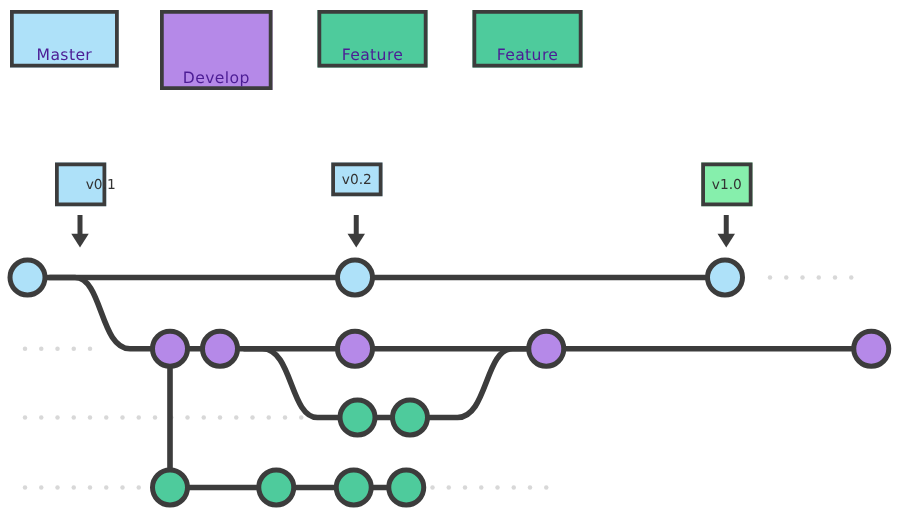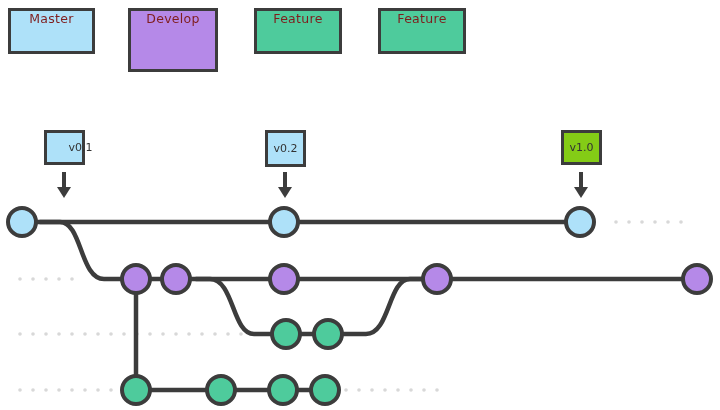--- a/index.html
+++ b/index.html
@@ -6,22 +6,22 @@
   body{
     width:720px;height:410px;background:#ffffff;
     font-family:"DejaVu Sans","Liberation Sans",sans-serif;
     overflow:hidden;position:relative;
   }
   #stage{position:absolute;left:0;top:0;width:720px;height:410px;}
   svg{position:absolute;left:0;top:0;}
   .legend-box{
     position:absolute;box-sizing:border-box;
     border:3px solid #3c3c3c;
-    display:flex;align-items:flex-start;justify-content:center;
-    font-size:12.5px;color:#7f1d1d;letter-spacing:.3px;
+    display:flex;align-items:flex-end;justify-content:center;
+    font-size:12.5px;color:#4c1d95;letter-spacing:.3px;
   }
   .tag-box{
     position:absolute;box-sizing:border-box;
     border:3px solid #3c3c3c;background:#AEE1F9;
     display:flex;align-items:center;justify-content:center;
     font-size:11px;color:#333333;
   }
 </style>
 </head>
 <body>
@@ -40,24 +40,24 @@
     </div>
     <div class="legend-box" style="left: 378px; top: 8px; width: 88px; height: 46px; background: rgb(78, 203, 156); border-color: rgb(60, 60, 60);">
       <span>Feature</span>
     </div>
   </div>
 
   <div>
     <div class="tag-box" style="left: 44px; top: 130px; width: 41px; height: 35px; background: rgb(174, 225, 249); border-color: rgb(60, 60, 60); padding-left: 32px;">
       <span>v0.1</span>
     </div>
-    <div class="tag-box" style="left: 265px; top: 130px; width: 41px; height: 37px; background: rgb(174, 225, 249); border-color: rgb(60, 60, 60); text-align: center;">
+    <div class="tag-box" style="left: 265px; top: 130px; width: 41px; height: 27px; background: rgb(174, 225, 249); border-color: rgb(60, 60, 60); text-align: center;">
       <span>v0.2</span>
     </div>
-    <div class="tag-box" style="left: 561px; top: 130px; width: 41px; height: 35px; background: #84cc16; border-color: rgb(60, 60, 60); text-align: center;">
+    <div class="tag-box" style="left: 561px; top: 130px; width: 41px; height: 35px; background: #86efac; border-color: rgb(60, 60, 60); text-align: center;">
       <span>v1.0</span>
     </div>
   </div>
 
   <svg id="graph" width="720" height="410">
     <g id="g-dotted">
         <circle cx="20" cy="279" r="1.8" fill="#d8d8d8"></circle>
         <circle cx="33" cy="279" r="1.8" fill="#d8d8d8"></circle>
         <circle cx="46" cy="279" r="1.8" fill="#d8d8d8"></circle>
         <circle cx="59" cy="279" r="1.8" fill="#d8d8d8"></circle>

